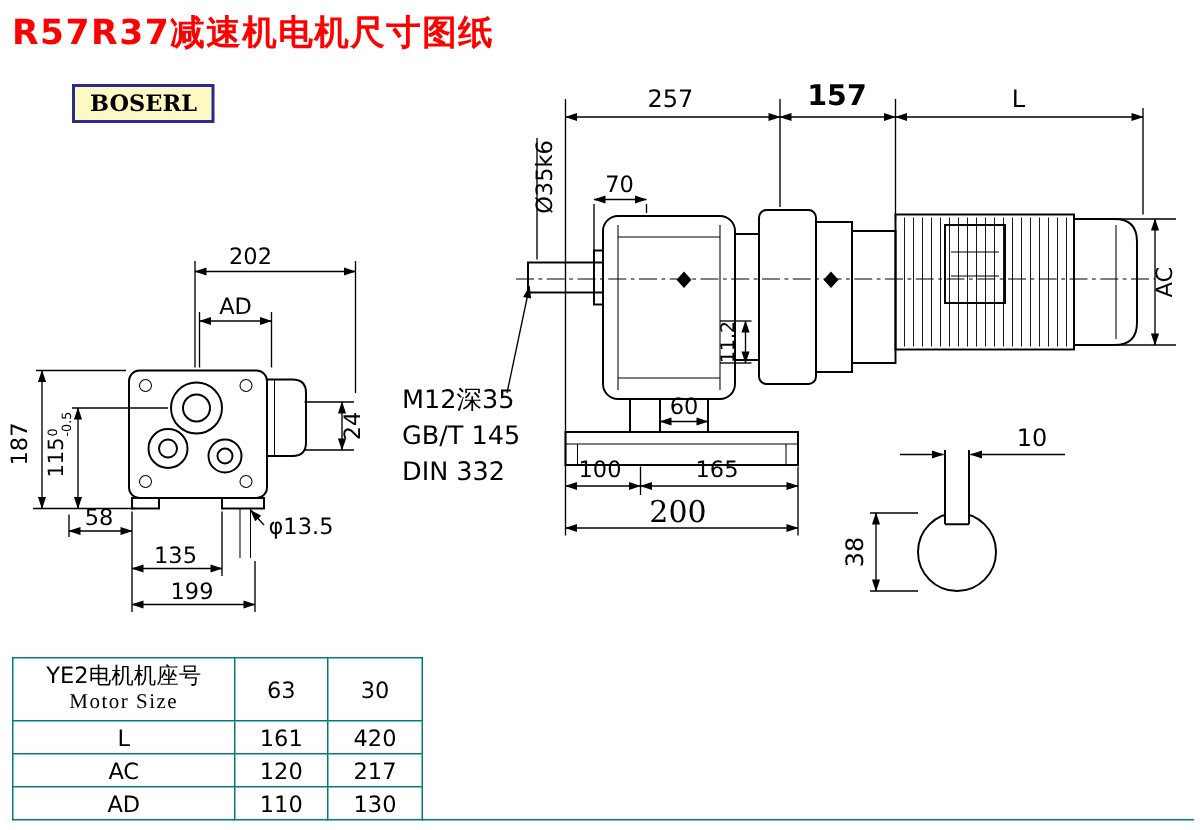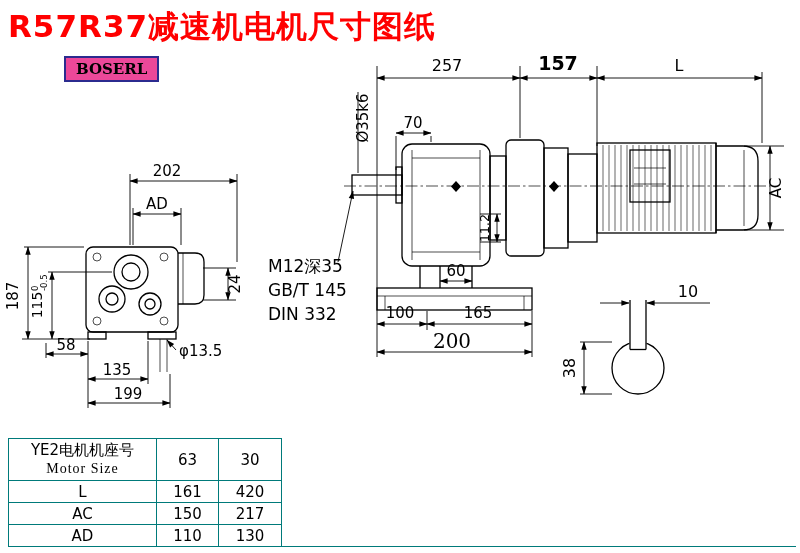--- a/index.html
+++ b/index.html
@@ -1,25 +1,25 @@
 <!DOCTYPE html>
 <html><head>
 <meta charset="utf-8">
 <style>
   * { margin:0; padding:0; box-sizing:border-box; }
   html,body { width:800px; height:553px; background:#ffffff; overflow:hidden;
               font-family:"DejaVu Sans", sans-serif; position:relative; }
   .stage { position:absolute; inset:0; width:800px; height:553px; }
 
-  .title { position:absolute; left:8px; top:6px; font-size:31px; font-weight:bold;
+  .title { position:absolute; left:8px; top:6px; font-size:23px; font-weight:bold;
            color:#ff0000; letter-spacing:1px; white-space:nowrap; }
 
-  .logo { position:absolute; left:64px; top:56px; border:2px solid #2b2b8f;
+  .logo { position:absolute; left:48px; top:56px; border:2px solid #2b2b8f;
           padding:2px 10px; font-family:"DejaVu Serif", serif; font-weight:bold;
-          font-size:15px; color:#000; background:#ec4899; }
+          font-size:15px; color:#000; background:#fef9c3; }
 
   svg.drawing { position:absolute; left:0; top:0; }
 
   .o  { stroke:#000; stroke-width:1.3; fill:none; }
   .i  { stroke:#000; stroke-width:0.7; fill:none; }
   .d  { stroke:#000; stroke-width:0.9; fill:none; }
   .cl { stroke:#000; stroke-width:0.7; fill:none; stroke-dasharray:12 3 2.5 3; }
   text { fill:#000; font-family:"DejaVu Sans", sans-serif; }
   .t8  { font-size:8.5px; }
   .t13 { font-size:12.5px; }
@@ -225,21 +225,21 @@
       <td>63</td>
       <td>30</td>
     </tr>
     <tr>
       <td>L</td>
       <td>161</td>
       <td>420</td>
     </tr>
     <tr>
       <td>AC</td>
-      <td>150</td>
+      <td>120</td>
       <td>217</td>
     </tr>
     <tr>
       <td>AD</td>
       <td>110</td>
       <td>130</td>
     </tr>
   </tbody>
     </table>
 

